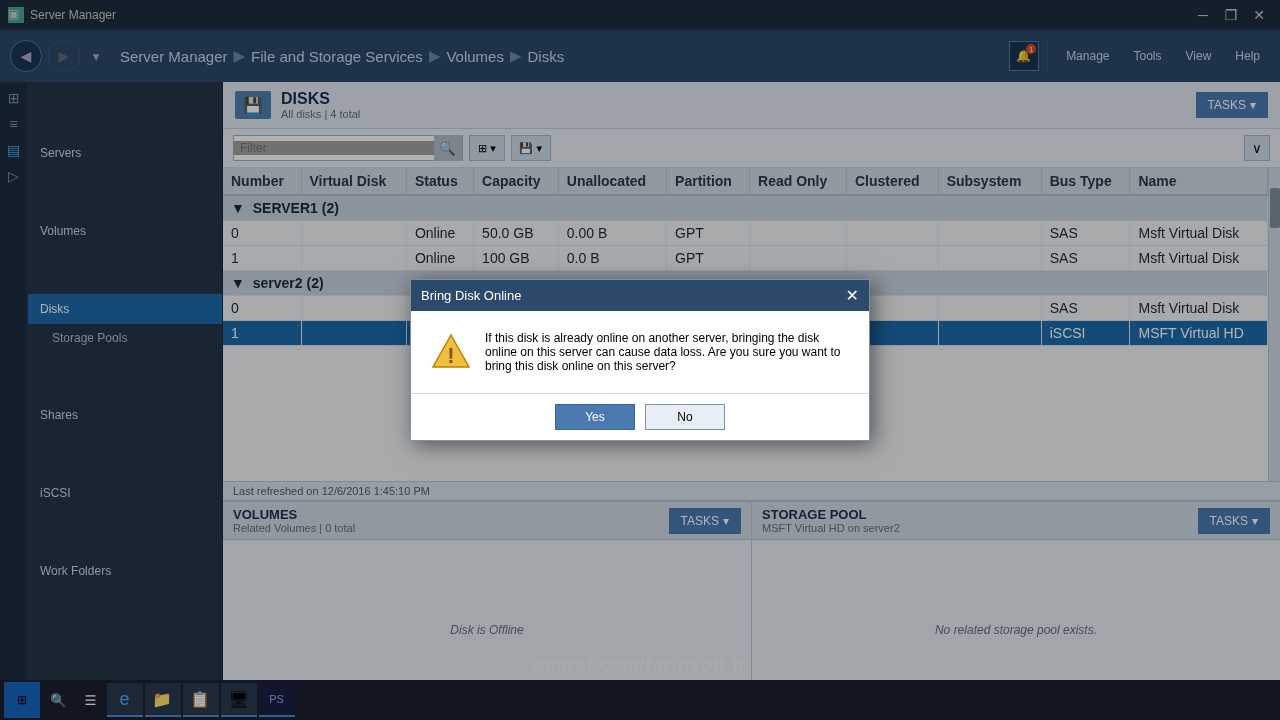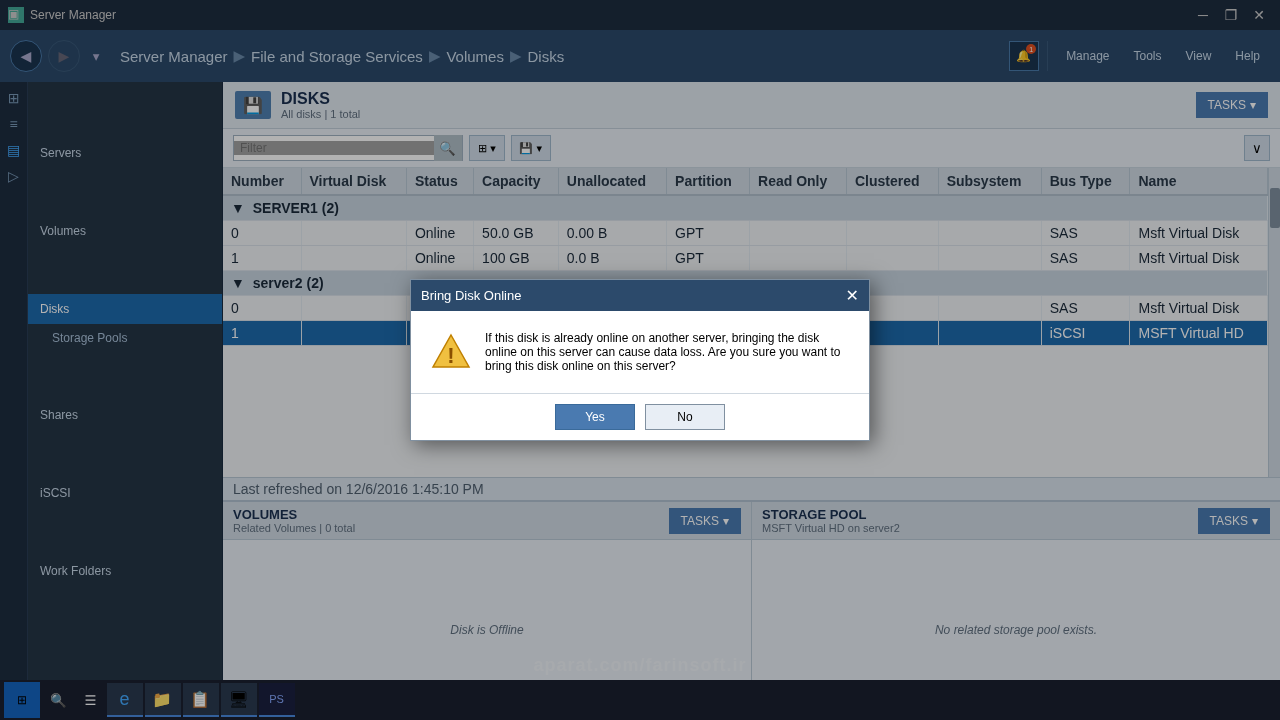--- a/index.html
+++ b/index.html
@@ -59,21 +59,21 @@
     
     .table-wrap { flex: 1; overflow: auto; }
     .disks-table { width: 100%; border-collapse: collapse; font-size: 14px; }
     .disks-table th { background: #d0dae4; color: #2a3a4a; padding: 5px 8px; text-align: left; border-bottom: 2px solid #b0bfcc; border-right: 1px solid #b8c8d4; font-weight: 600; white-space: nowrap; position: sticky; top: 0; }
     .disks-table td { padding: 4px 8px; border-bottom: 1px solid #d8e0e8; color: #1a2a3a; white-space: nowrap; border-right: 1px solid #e0e8f0; }
     .disks-table tr.selected td { background: #1e6aad; color: white; }
     .disks-table tr.server-row td { background: #c8d4e0; font-weight: bold; color: #1a2a3a; }
     .triangle { display: inline-block; margin-right: 4px; }
 
     
-    .status-bar { background: #d8e2ec; padding: 3px 10px; font-size: 14px; color: #506070; border-top: 1px solid #b8c8d4; }
+    .status-bar { background: #d8e2ec; padding: 3px 10px; font-size: 11px; color: #506070; border-top: 1px solid #b8c8d4; }
 
     
     .bottom-panels { height: 220px; display: flex; background: #e8eef5; border-top: 2px solid #b0c0d0; }
     .bottom-panel { flex: 1; display: flex; flex-direction: column; border-right: 1px solid #b8c8d4; }
     .bottom-panel:last-child { border-right: none; }
     .bottom-panel-header { background: #d0dae4; padding: 5px 10px; display: flex; align-items: center; justify-content: space-between; border-bottom: 1px solid #b8c8d4; }
     .bottom-panel-title { font-size: 13px; font-weight: bold; color: #1a3050; }
     .bottom-panel-subtitle { font-size: 11px; color: #607080; }
     .bottom-panel-content { flex: 1; display: flex; align-items: center; justify-content: center; color: #607080; font-size: 12px; font-style: italic; }
 
@@ -160,21 +160,21 @@
     <div class="left-nav-item">Work Folders</div>
   </div>
 
   <div class="content">
 
     <div class="section-header">
       <div class="section-title-group">
         <div class="disk-icon">💾</div>
         <div>
           <div class="section-title">DISKS</div>
-          <div class="section-subtitle">All disks | 1 total</div>
+          <div class="section-subtitle">All disks | 4 total</div>
         </div>
       </div>
       <button class="tasks-btn">
         <span>TASKS</span>
         <span>▾</span>
       </button>
     </div>
 
     <div class="filter-bar">
       <div class="filter-input-wrap">

